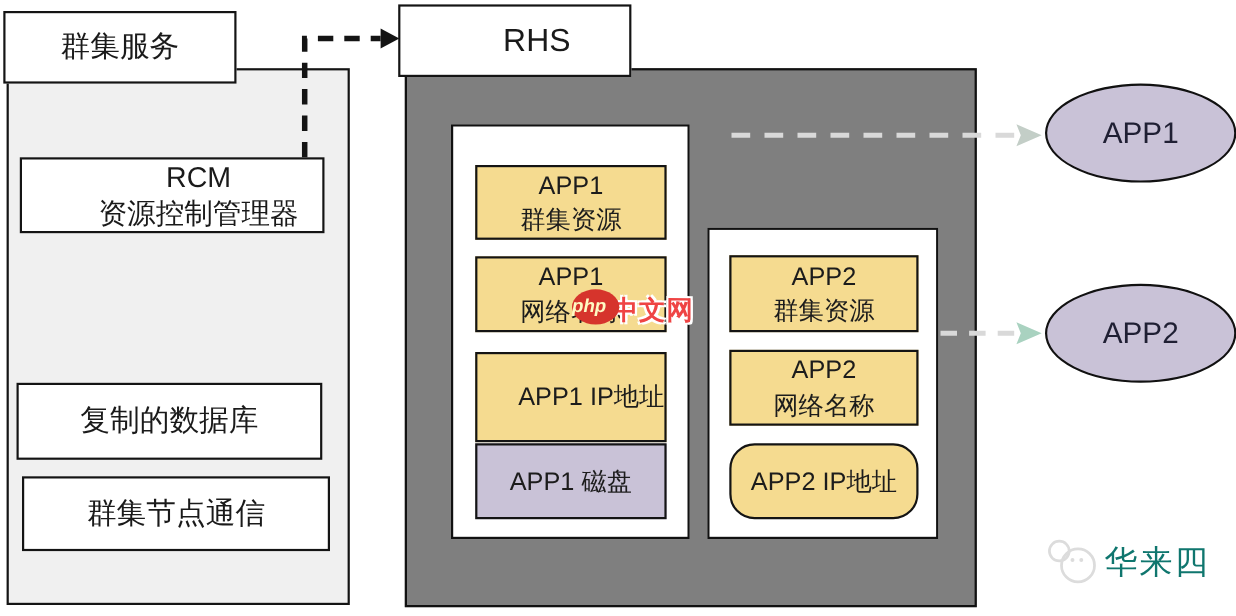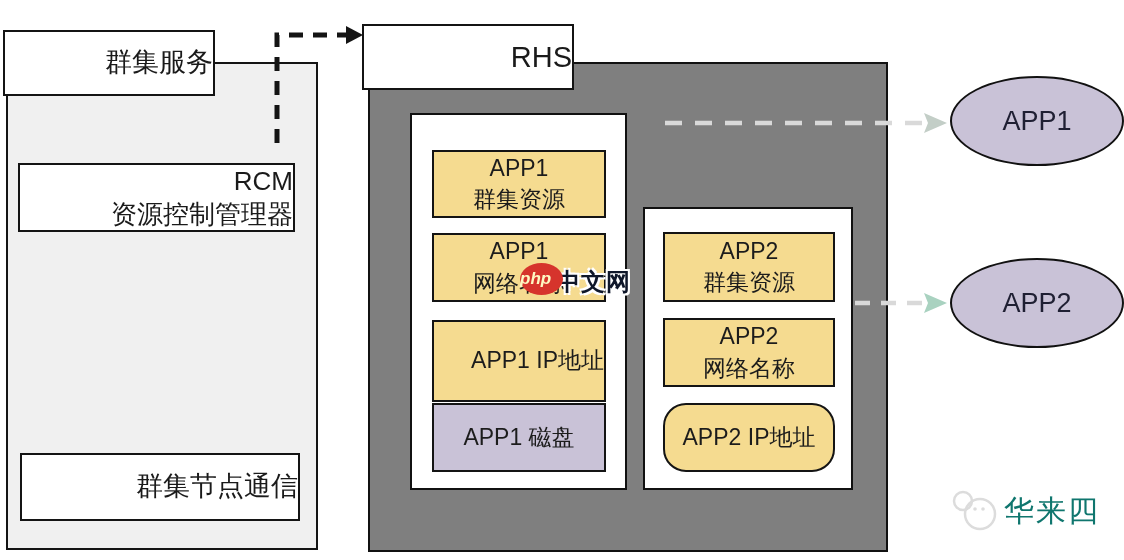--- a/index.html
+++ b/index.html
@@ -3,22 +3,22 @@
 <meta charset="utf-8">
 <style>
   * { margin:0; padding:0; box-sizing:border-box; }
   body { background:#ffffff; font-family:"Liberation Sans","DejaVu Sans",sans-serif; }
   .canvas {
     position:relative; width:1124px; height:560px; background:#ffffff;
     overflow:hidden; color:#1a1a1a;
   }
   .box {
     position:absolute; background:#ffffff; border:2px solid #141414;
-    display:flex; flex-direction:column; align-items:flex-end; justify-content:center;
-    text-align:center; line-height:1.25;margin-top:20px;
+    display:flex; flex-direction:column; align-items:center; justify-content:center;
+    text-align:center; line-height:1.25;
   }
   .panel-left {
     position:absolute; left:6px; top:62px; width:312px; height:488px;
     background:#f0f0f0; border:2px solid #141414;
   }
   .dark-container {
     position:absolute; left:368px; top:62px; width:520px; height:490px;
     background:#7f7f7f; border:2px solid #111111;
   }
   .inner-white {
@@ -42,21 +42,21 @@
   .fs29 { font-size:29px;padding-left:40px; }
   .svg-overlay { position:absolute; left:0; top:0; width:1124px; height:560px; pointer-events:none; }
   .php-badge {
     position:absolute; left:520px; top:263px; width:43px; height:32px;
     background:#d6342c; border-radius:50%; color:#fef9c3;
     font-style:italic; font-weight:bold; font-size:17px;
     display:flex; align-items:center; justify-content:flex-start; z-index:30;
   }
   .php-text {
     position:absolute; left:556px; top:266px; font-size:24px; font-weight:bold;
-    color:#0f172a; z-index:29; letter-spacing:1px;
+    color:#ef4444; z-index:29; letter-spacing:1px;
     text-shadow:-2px -2px 0 #fff, 2px -2px 0 #fff, -2px 2px 0 #fff, 2px 2px 0 #fff;
   }
   .brand-text {
     position:absolute; left:1004px; top:491px; font-size:30px; color:#0f766e;
     letter-spacing:2px; z-index:30;
   }
   .brand-logo { position:absolute; left:950px; top:488px; z-index:30; }
 </style>
 </head>
 <body>
@@ -72,20 +72,23 @@
 
   <div class="box fs27" style="left:3px; top:10px; width:212px; height:66px;">
     <span>群集服务</span>
   </div>
 
   <div class="box fs26" style="left:18px; top:143px; width:277px; height:69px;">
     <span>RCM</span>
     <span>资源控制管理器</span>
   </div>
 
+  <div class="box fs27" style="left:15px; top:348px; width:278px; height:70px;">
+    <span>复制的数据库</span>
+  </div>
 
   <div class="box fs27" style="left:20px; top:433px; width:280px; height:68px;">
     <span>群集节点通信</span>
   </div>
 
   <div class="box fs29" style="left:362px; top:4px; width:212px; height:66px;">
     <span>RHS</span>
   </div>
 
   <div class="res yellow" style="left:432px; top:150px; width:174px; height:68px;">

